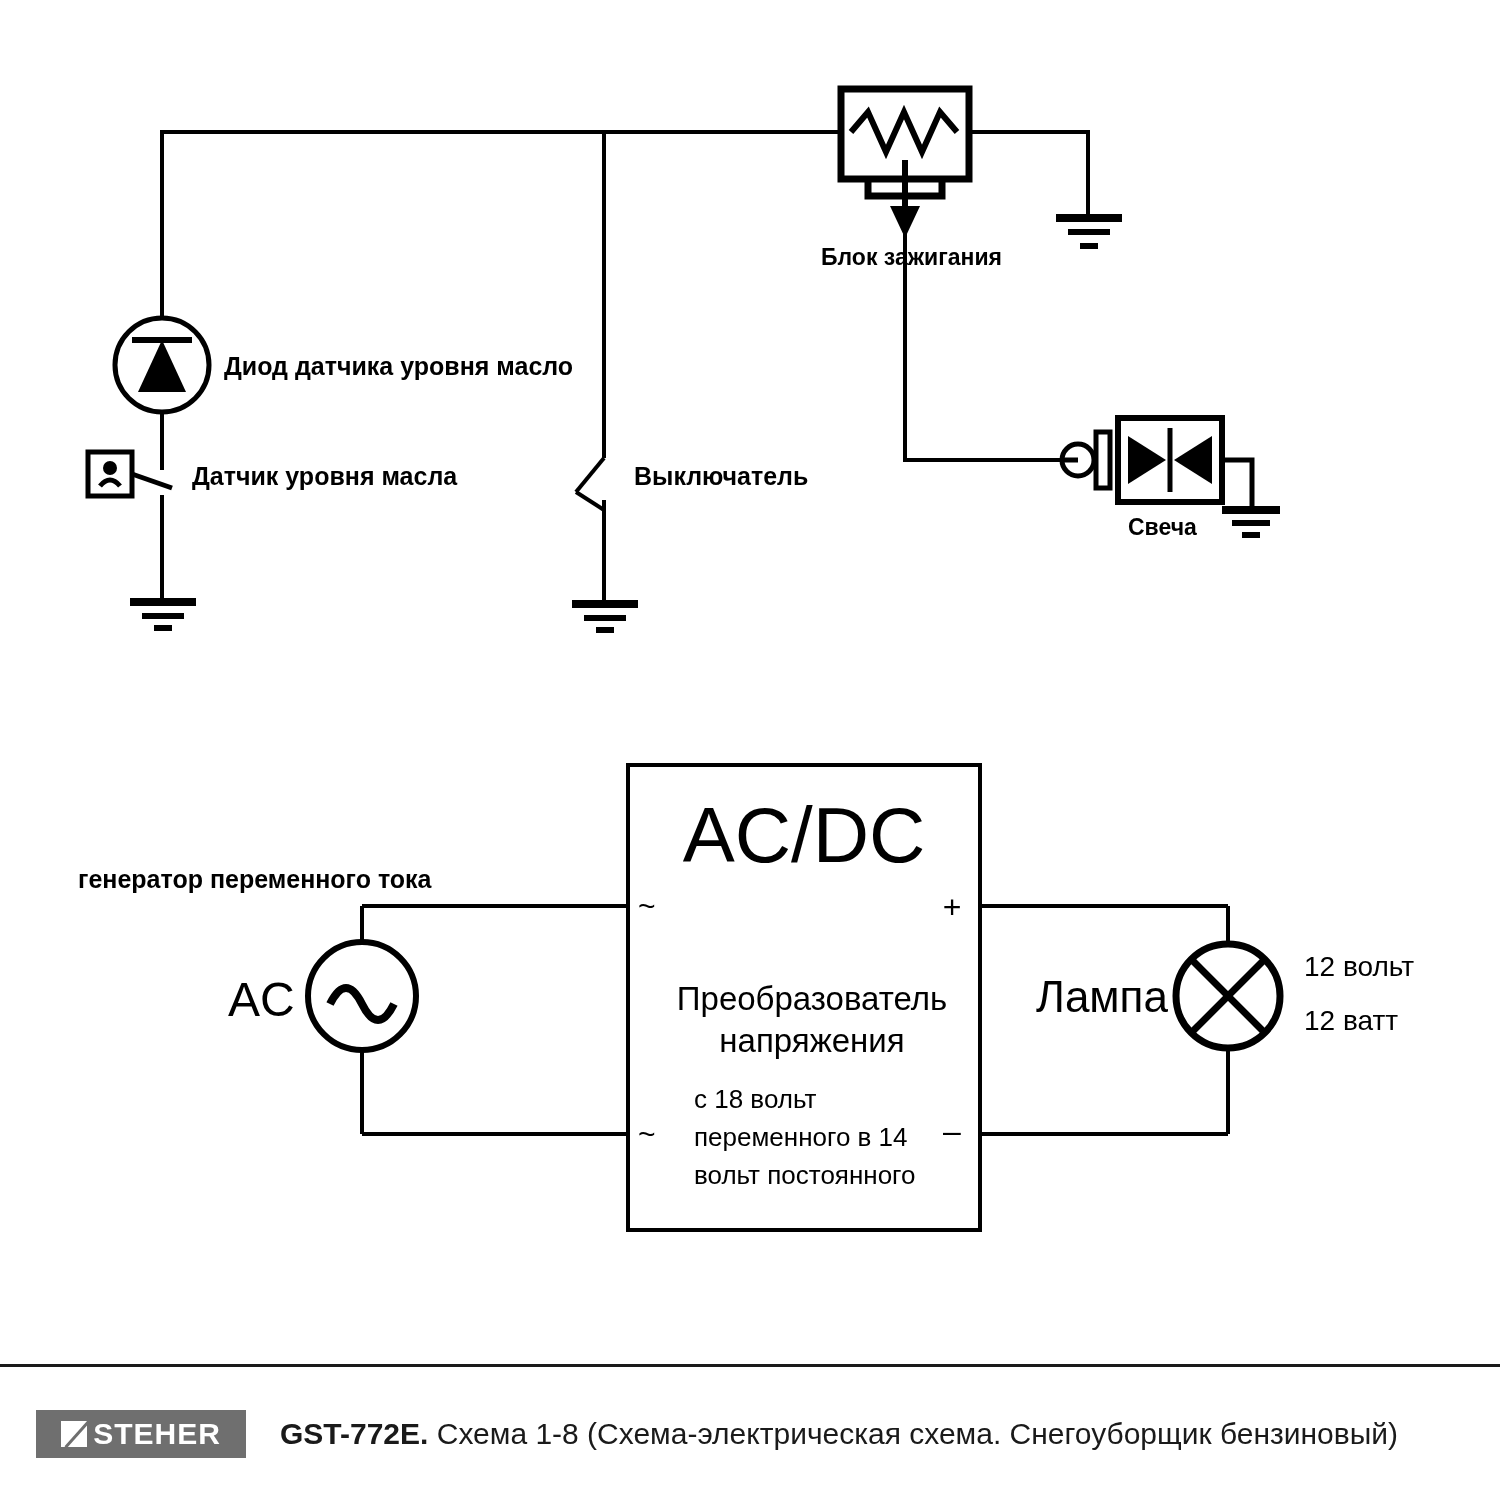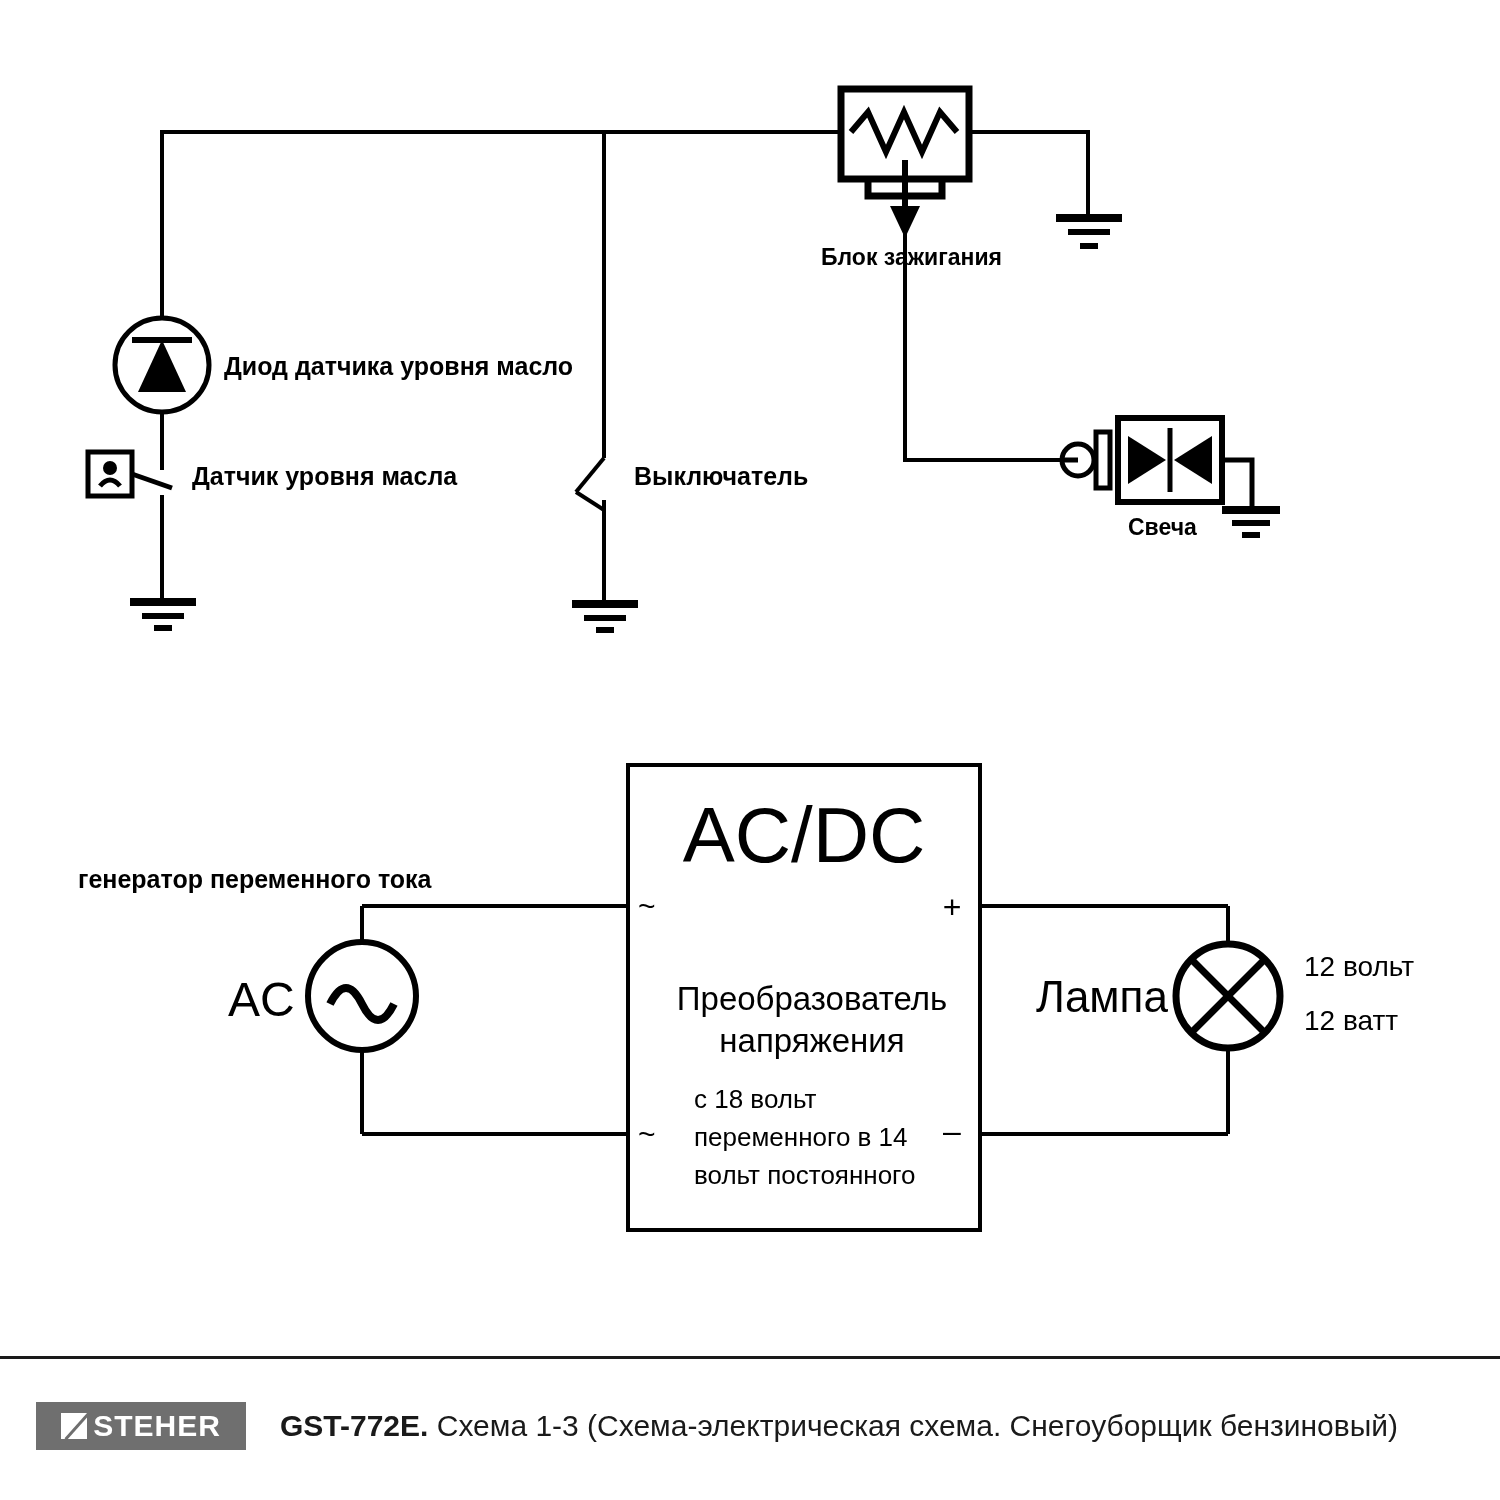--- a/index.html
+++ b/index.html
@@ -29,21 +29,21 @@
     width: 1500px;
     height: 1500px;
   }
   .lbl {
     font-family: "Liberation Sans", sans-serif;
     fill: #000000;
   }
   .footer-bar {
     position: absolute;
     left: 0;
-    bottom: 8px;
+    bottom: 0;
     width: 1500px;
     height: 136px;
     border-top: 3px solid #1a1a1a;
     box-sizing: border-box;
     display: flex;
     align-items: center;
     padding-left: 36px;
   }
   .brand-badge {
     width: 210px;
@@ -232,17 +232,17 @@
 
   </svg>
 
   <div class="footer-bar">
     <div class="brand-badge">
       <span class="brand-mark"></span>
       <span class="brand-text">STEHER</span>
     </div>
     <div class="footer-caption">
       <span class="model">GST-772E.</span>
-      <span>Схема 1-3 (Схема-электрическая схема. Снегоуборщик бензиновый)</span>
+      <span>Схема 1-8 (Схема-электрическая схема. Снегоуборщик бензиновый)</span>
     </div>
   </div>
 
 </div>
 
 </body></html>

